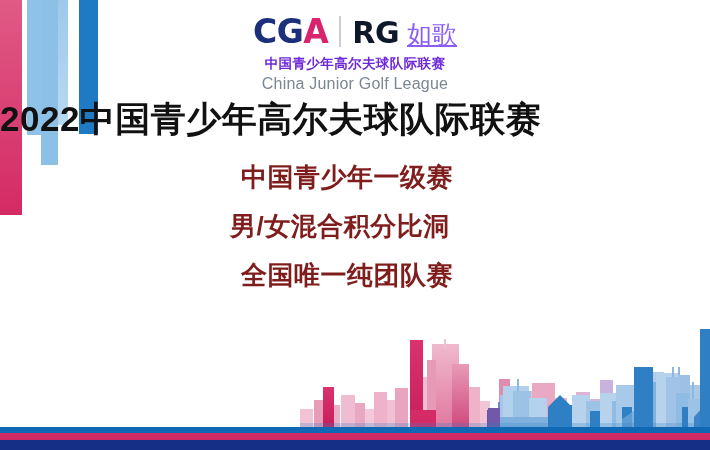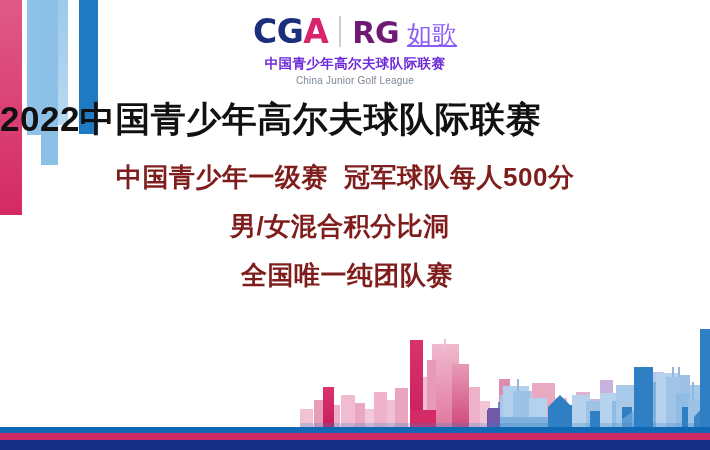--- a/index.html
+++ b/index.html
@@ -63,21 +63,21 @@
   .logo-cga .a  { color: #d8246c; }
   .logo-divider {
     width: 2px;
     height: 31px;
     background: #c8cdd6;
     margin: 0 11px 1px 11px;
   }
   .logo-rg {
     font-size: 30px;
     font-weight: bold;
-    color: #701a75;
+    color: #0f172a;
     letter-spacing: -0.5px;
     line-height: 1;
     font-family: "DejaVu Sans", sans-serif;
   }
   .logo-ruge {
     font-size: 25px;
     color: #8b5cf6;
     line-height: 1;
     margin-left: 8px;
     margin-bottom: 1px;
@@ -86,21 +86,21 @@
   }
   .logo-cn {
     margin-top: 7px;
     font-size: 13.5px;
     font-weight: bold;
     color: #6d28d9;
     letter-spacing: 0.4px;
   }
   .logo-en {
     margin-top: 2px;
-    font-size: 10px;
+    font-size: 16px;
     color: #7b8793;
     letter-spacing: 0.2px;
   }
 
   
   .main-title {
     position: absolute;
     left: 0; right: 0;
     top: 96px;
     text-align: left;
@@ -177,21 +177,20 @@
     </div>
     <div class="logo-cn">中国青少年高尔夫球队际联赛</div>
     <div class="logo-en">China Junior Golf League</div>
   </div>
 
   <div class="main-title">2022中国青少年高尔夫球队际联赛</div>
 
   <div class="features">
     <div class="feature-line">
       <span class="feature-col left">中国青少年一级赛</span>
-      <span class="feature-col right">冠军球队每人500分</span>
     </div>
     <div class="feature-line">
       <span class="feature-col right">男/女混合积分比洞</span>
     </div>
     <div class="feature-line">
       <span class="feature-col left">全国唯一纯团队赛</span>
     </div>
   </div>
 
   <div class="skyline">

